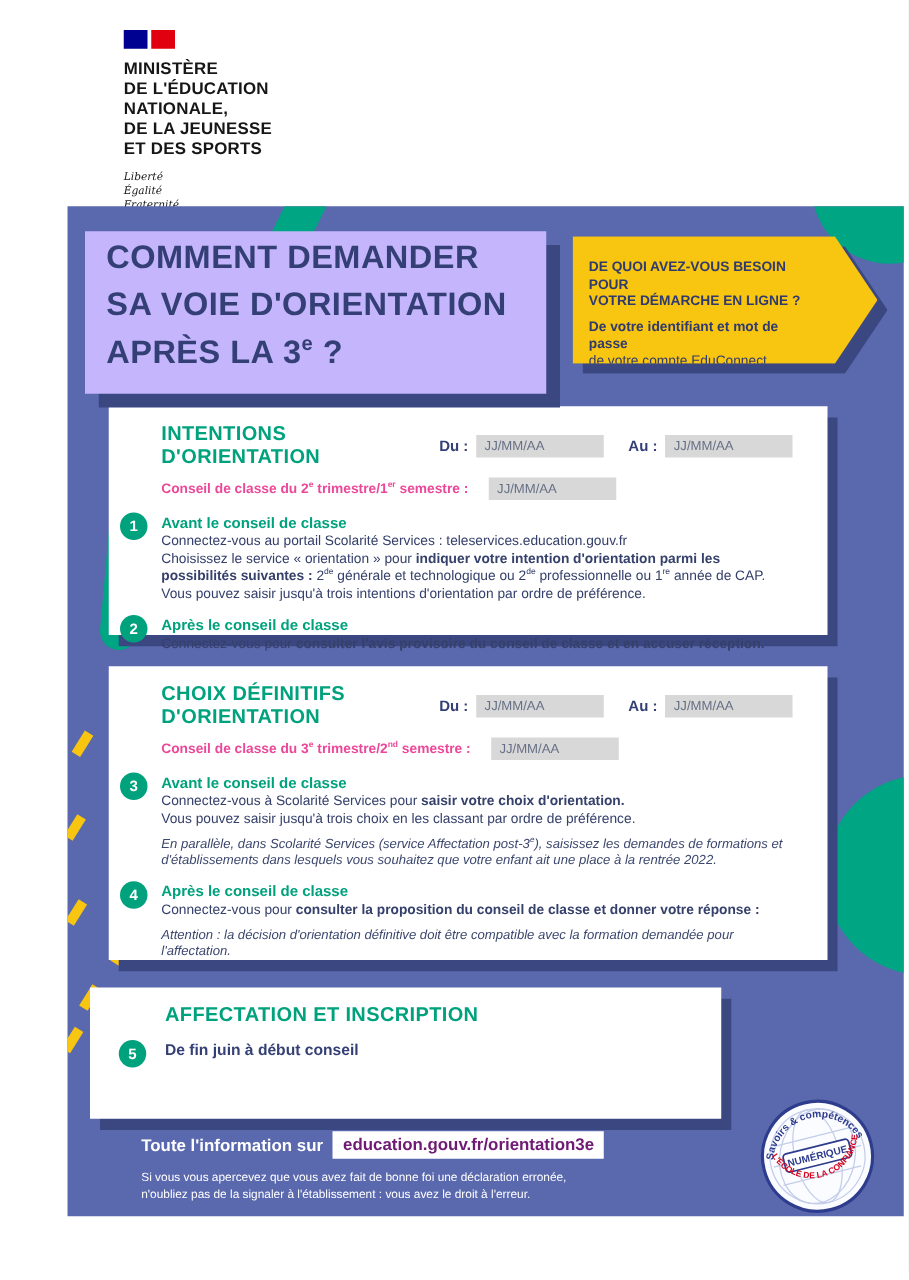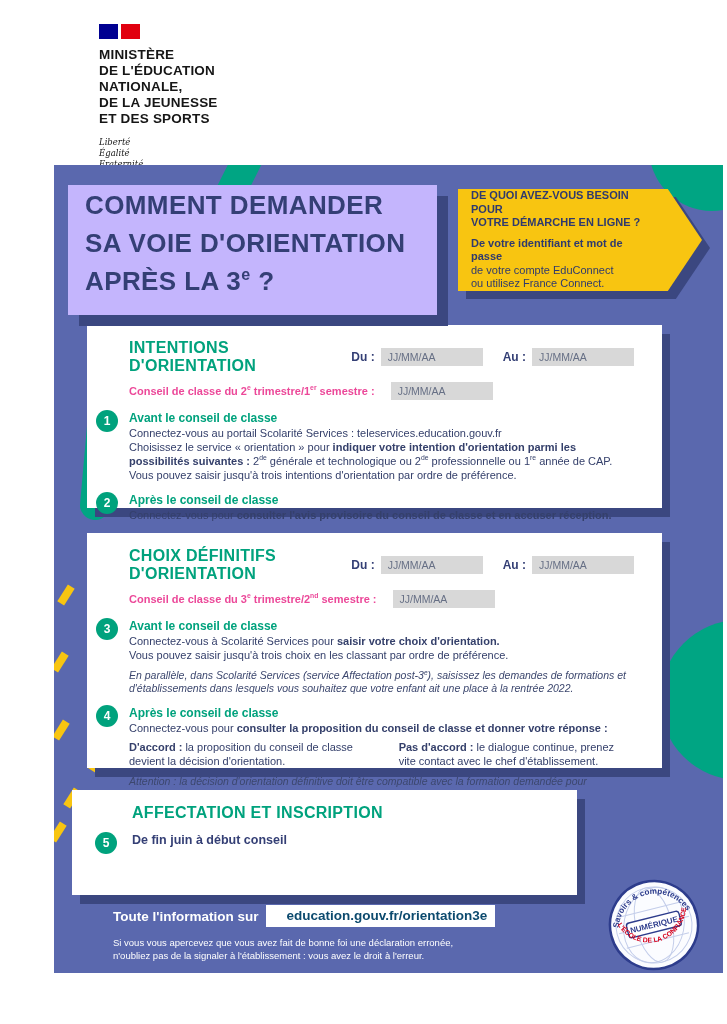--- a/index.html
+++ b/index.html
@@ -27,21 +27,21 @@
   
   .title-block { position:absolute; left:14px; top:20px; width:369px; z-index:3;
                  background:#c4b5fd; box-shadow:11px 11px 0 #3b4780; padding:1px 16px 15px 17px; }
   .title-block h1 { color:#343f75; font-size:26px; line-height:38px; font-weight:bold; letter-spacing:0.4px; }
 
   
   .callout-wrap { position:absolute; left:404px; top:24px; width:244px; height:102px; z-index:3; }
   .callout-shadow, .callout { position:absolute; left:0; top:0; width:100%; height:100%;
       clip-path:polygon(0 0, 86% 0, 100% 50%, 86% 100%, 0 100%); }
   .callout-shadow { transform:translate(8px,8px); background:#3b4780; }
-  .callout { background:#f8c511; padding:0 46px 10px 13px; color:#2f3a6e; }
+  .callout { background:#f8c511; padding:19px 46px 10px 13px; color:#2f3a6e; }
   .callout .co-head { font-weight:bold; font-size:11px; line-height:13.5px; }
   .callout .co-body { font-size:11px; line-height:13.5px; margin-top:7px; }
   .callout .co-more { font-weight:bold; font-size:11px; margin-top:7px; }
 
   
   .card { position:absolute; background:#fff; z-index:2; box-shadow:8px 9px 0 #3b4780;
           padding:14px 28px 20px 42px; }
   .card.c1 { left:33px; top:160px; width:575px; height:183px; }
   .card.c2 { left:33px; top:368px; width:575px; height:235px; }
   .card.c3 { left:18px; top:625px; width:505px; height:105px; padding-left:60px; }
@@ -65,22 +65,22 @@
   .step p { font-size:11px; line-height:14px; margin-top:1px; }
   .step .note { font-style:italic; font-size:10.5px; line-height:13px; margin-top:7px; color:#3c476e; }
   .cols { display:flex; gap:38px; margin-top:5px; }
   .cols .col-l { width:248px; font-size:11px; line-height:14px; }
   .cols .col-r { width:252px; font-size:11px; line-height:14px; }
   b { font-weight:bold; }
 
   
   .info-row { position:absolute; left:59px; top:740px; z-index:2; display:flex; align-items:center; }
   .info-label { color:#fff; font-weight:bold; font-size:13.5px; }
-  .info-url { background:#fff; color:#0c4a6e; font-weight:bold; font-size:13.5px;
-              padding:3px 8px 4px 20px; margin-left:8px; }
+  .info-url { background:#fff; color:#701a75; font-weight:bold; font-size:13.5px;
+              padding:3px 8px 4px 8px; margin-left:8px; }
   .disclaimer { position:absolute; left:59px; top:772px; z-index:2; color:#fff;
                 font-size:9.5px; line-height:12.5px; }
 
   
   .badge { position:absolute; left:552px; top:712px; width:96px; height:96px; z-index:2;
            transform:rotate(-14deg); }
 </style>
 </head>
 <body>
 
@@ -176,24 +176,20 @@
     <div class="step">
       <div class="stepnum">3</div>
       <h3>Avant le conseil de classe</h3>
       <p>Connectez-vous à Scolarité Services pour <b>saisir votre choix d'orientation.</b><br>Vous pouvez saisir jusqu'à trois choix en les classant par ordre de préférence.</p>
       <div class="note">En parallèle, dans Scolarité Services (service Affectation post-3<sup>e</sup>), saisissez les demandes de formations et d'établissements dans lesquels vous souhaitez que votre enfant ait une place à la rentrée 2022.</div>
     </div>
     <div class="step">
       <div class="stepnum">4</div>
       <h3>Après le conseil de classe</h3>
       <p>Connectez-vous pour <b>consulter la proposition du conseil de classe et donner votre réponse :</b></p>
-      <div class="cols">
-        <div class="col-l"><b>D'accord :</b> la proposition du conseil de classe devient la décision d'orientation.</div>
-        <div class="col-r"><b>Pas d'accord :</b> le dialogue continue, prenez vite contact avec le chef d'établissement.</div>
-      </div>
       <div class="note">Attention : la décision d'orientation définitive doit être compatible avec la formation demandée pour l'affectation.</div>
     </div>
   </section>
 
   <section class="card c3">
     <div class="card-head">
       <h2>AFFECTATION ET INSCRIPTION</h2>
     </div>
     <div class="step navy">
       <div class="stepnum">5</div>

